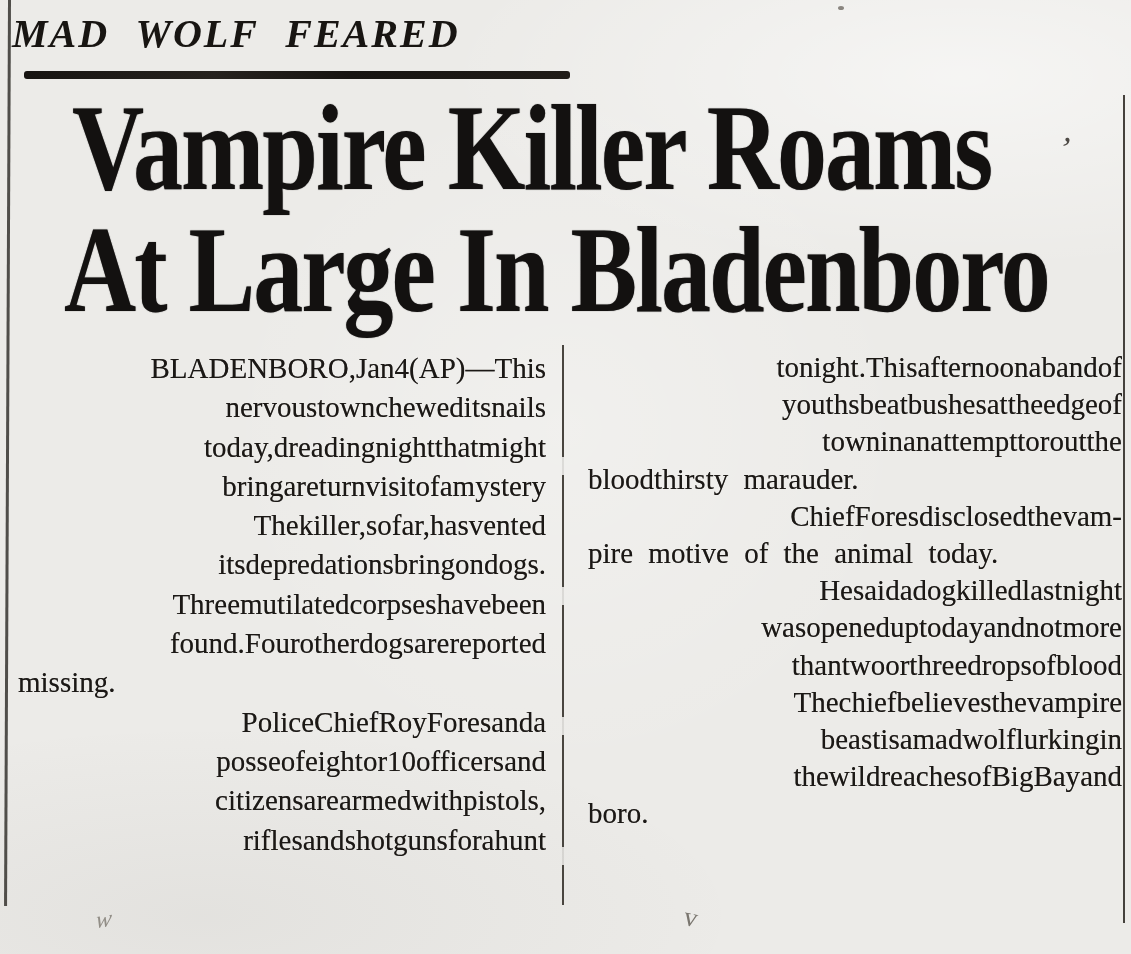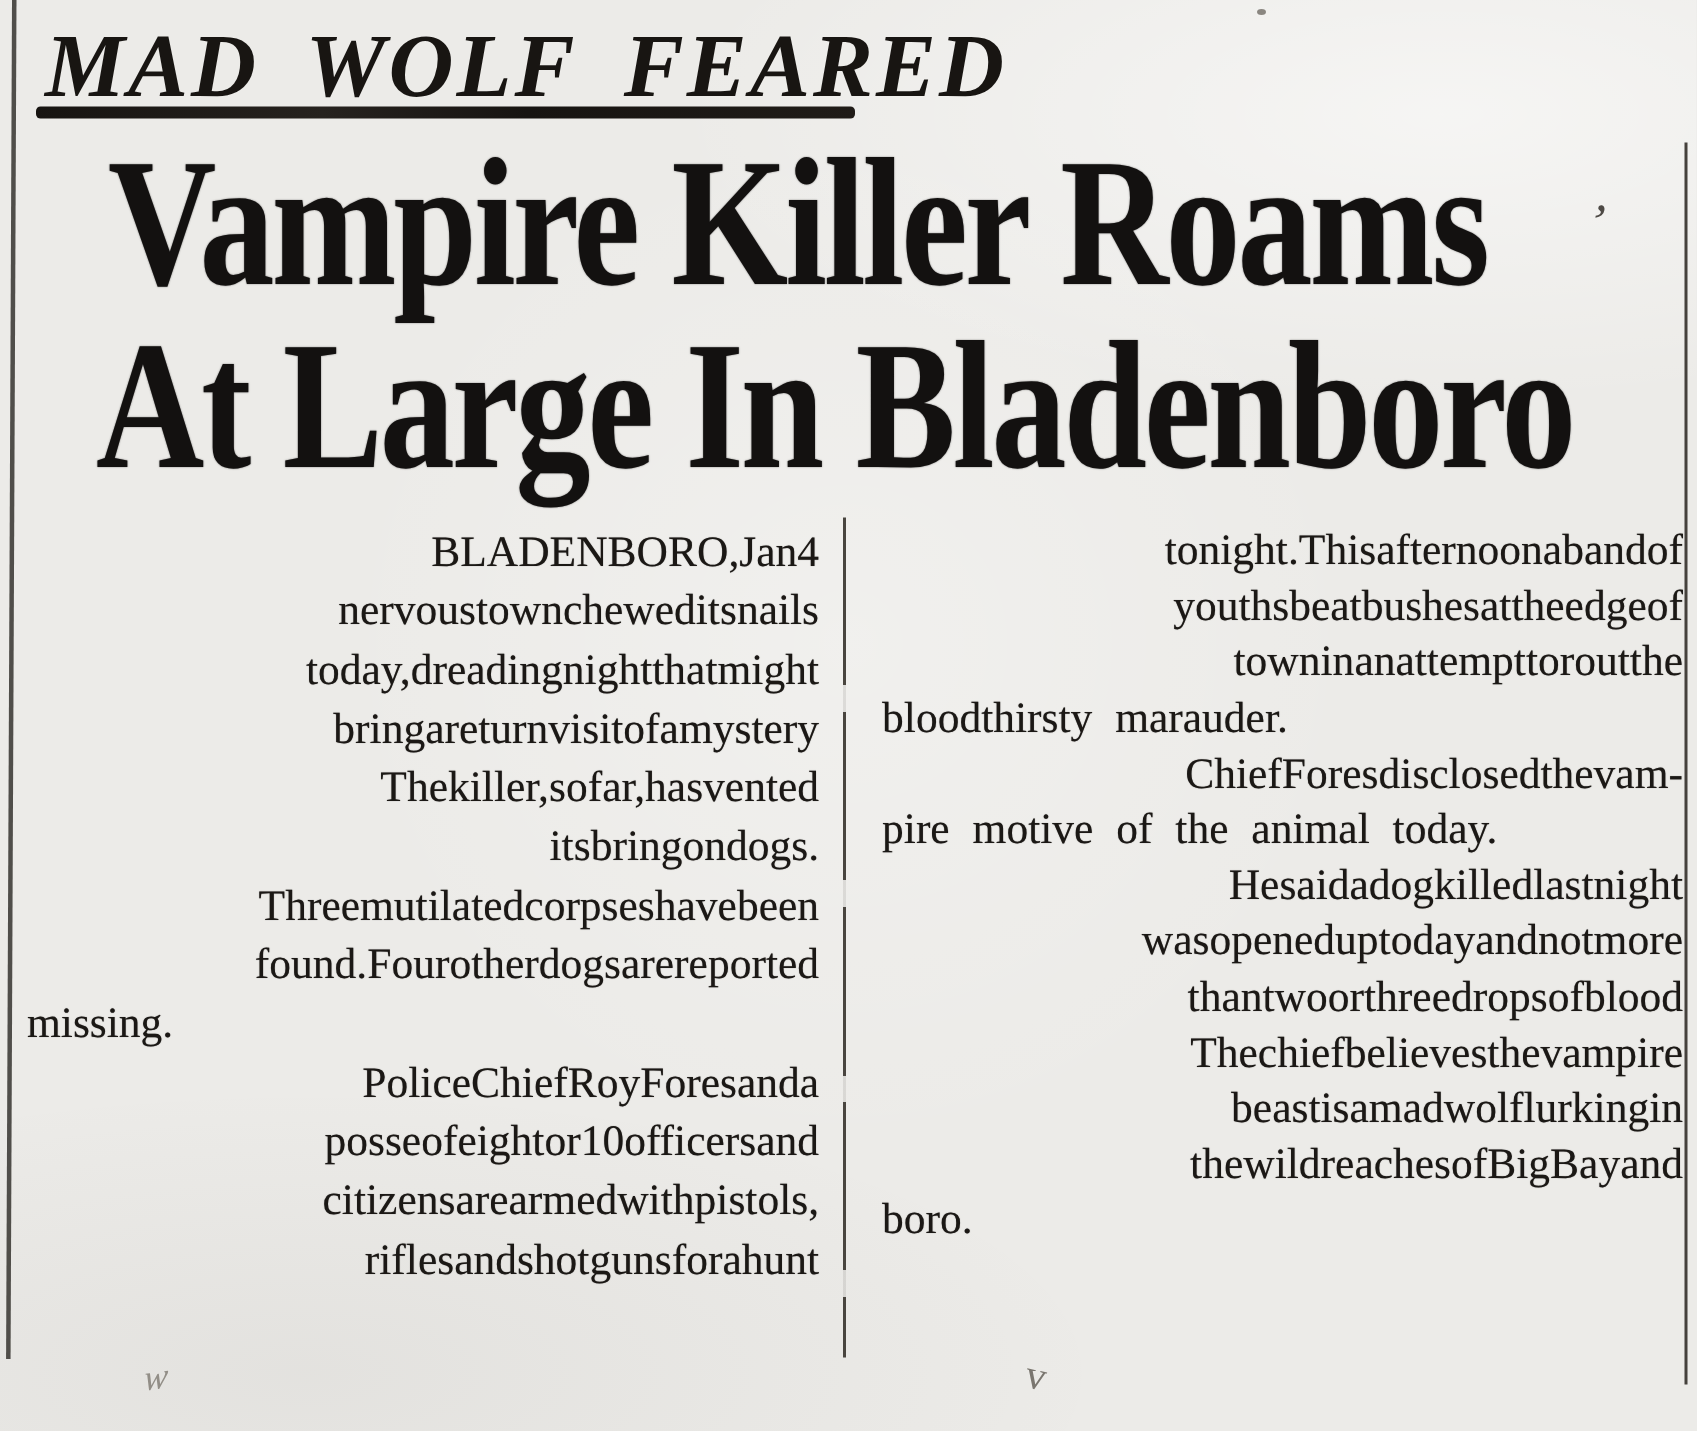--- a/index.html
+++ b/index.html
@@ -10,22 +10,22 @@
       radial-gradient(800px 300px at 85% 8%, rgba(255,255,255,0.5), transparent 65%),
       radial-gradient(500px 500px at 50% 45%, rgba(255,255,255,0.25), transparent 70%),
       #ecebe8;
     font-family:"Liberation Serif","DejaVu Serif",serif;
     color:#1b1815;
   }
   .rule-v{position:absolute;background:#35322e;}
   .left-rule{left:8px;top:0;width:3px;height:906px;transform:rotate(0.25deg);transform-origin:top left;opacity:.85;}
   .right-rule{left:1123px;top:95px;width:2px;height:828px;background:#45413c;}
   .kicker{
-    position:absolute;left:30px;top:10px;
-    font-size:60px;font-weight:bold;font-style:italic;
+    position:absolute;left:12px;top:10px;
+    font-size:40px;font-weight:bold;font-style:italic;
     letter-spacing:2px;word-spacing:15px;color:#181512;
     white-space:nowrap;
   }
   .kicker-underline{
     position:absolute;left:24px;top:71px;width:546px;height:8px;
     background:linear-gradient(90deg,#171411 0%,#26221e 35%,#171411 60%,#201c18 100%);
     border-radius:3px;
   }
   .headline-line{
     position:absolute;font-size:100px;font-weight:bold;letter-spacing:-2px;
@@ -70,20 +70,21 @@
     <span class="headline-line hl1">Vampire Killer Roams</span>
     <span class="headline-line hl2">At Large In Bladenboro</span>
   </h1>
 
   <div class="article">
     <div class="column col-left">
         <div class="line just indent">
           <span>BLADENBORO,</span>
           <span>Jan</span>
           <span>4</span>
+          <span>(AP)—This</span>
         </div>
         <div class="line just">
           <span>nervous</span>
           <span>town</span>
           <span>chewed</span>
           <span>its</span>
           <span>nails</span>
         </div>
         <div class="line just">
           <span>today,</span>
@@ -104,20 +105,21 @@
         <div class="line just indent">
           <span>The</span>
           <span>killer,</span>
           <span>so</span>
           <span>far,</span>
           <span>has</span>
           <span>vented</span>
         </div>
         <div class="line just">
           <span>its</span>
+          <span>depredations</span>
           <span>bring</span>
           <span>on</span>
           <span>dogs.</span>
         </div>
         <div class="line just">
           <span>Three</span>
           <span>mutilated</span>
           <span>corpses</span>
           <span>have</span>
           <span>been</span>

